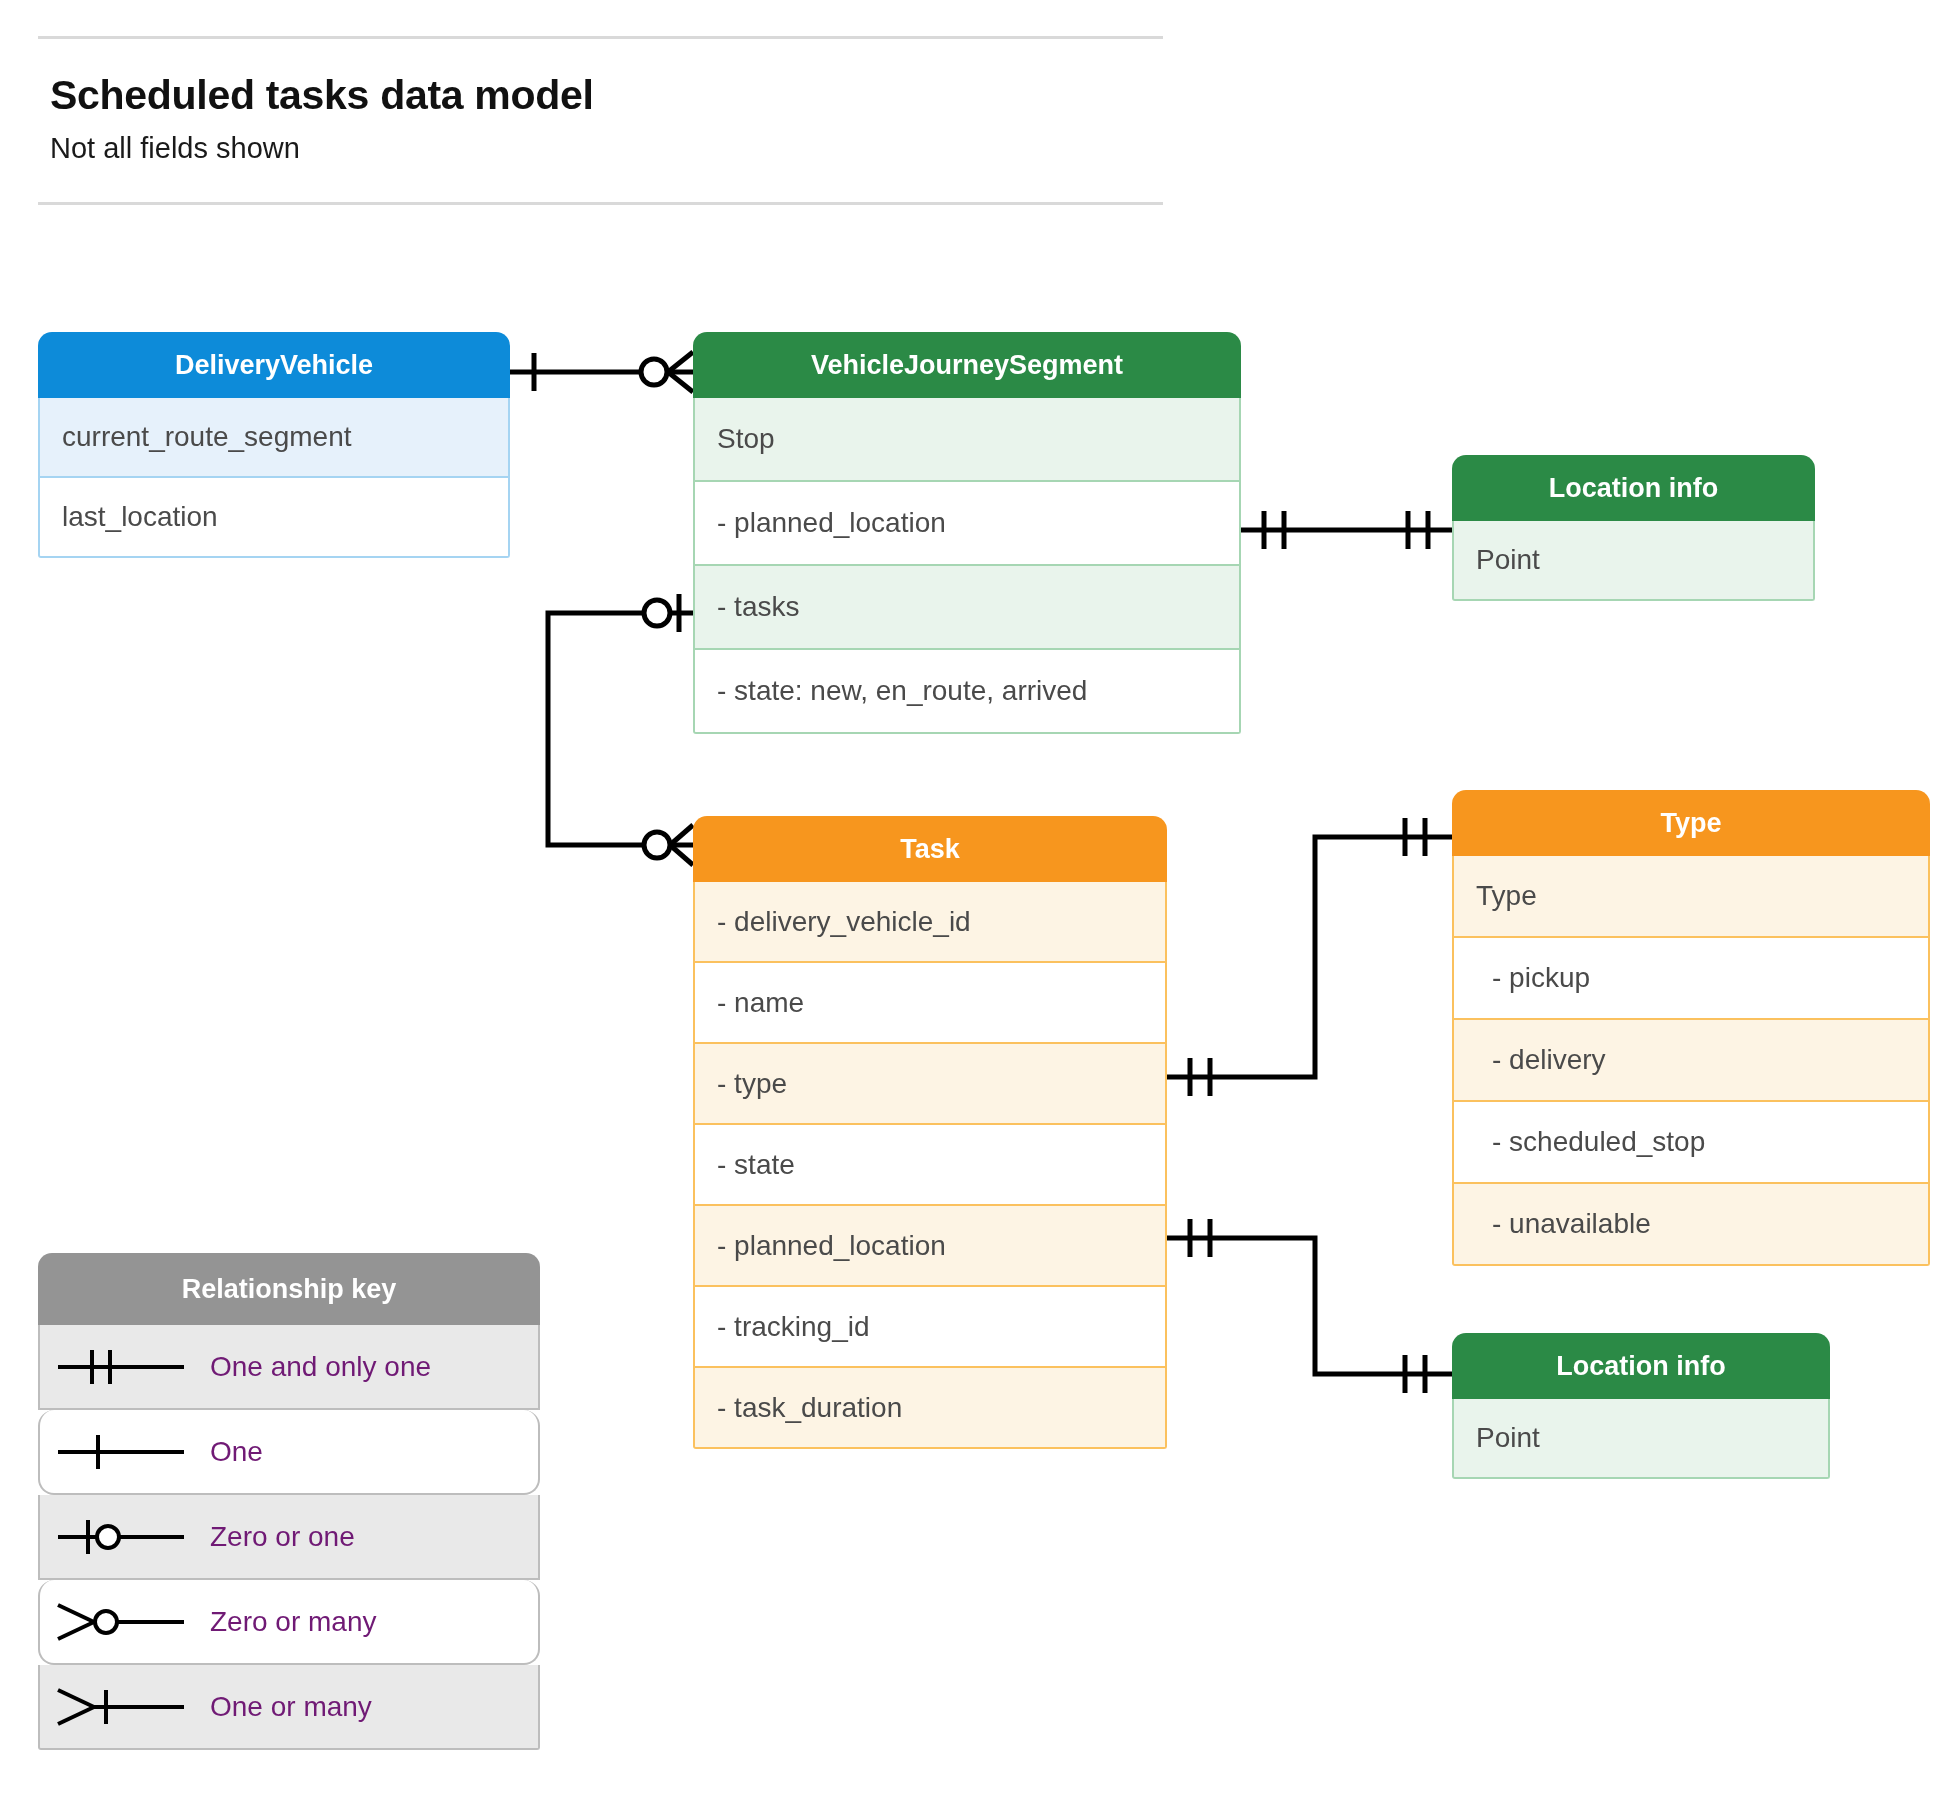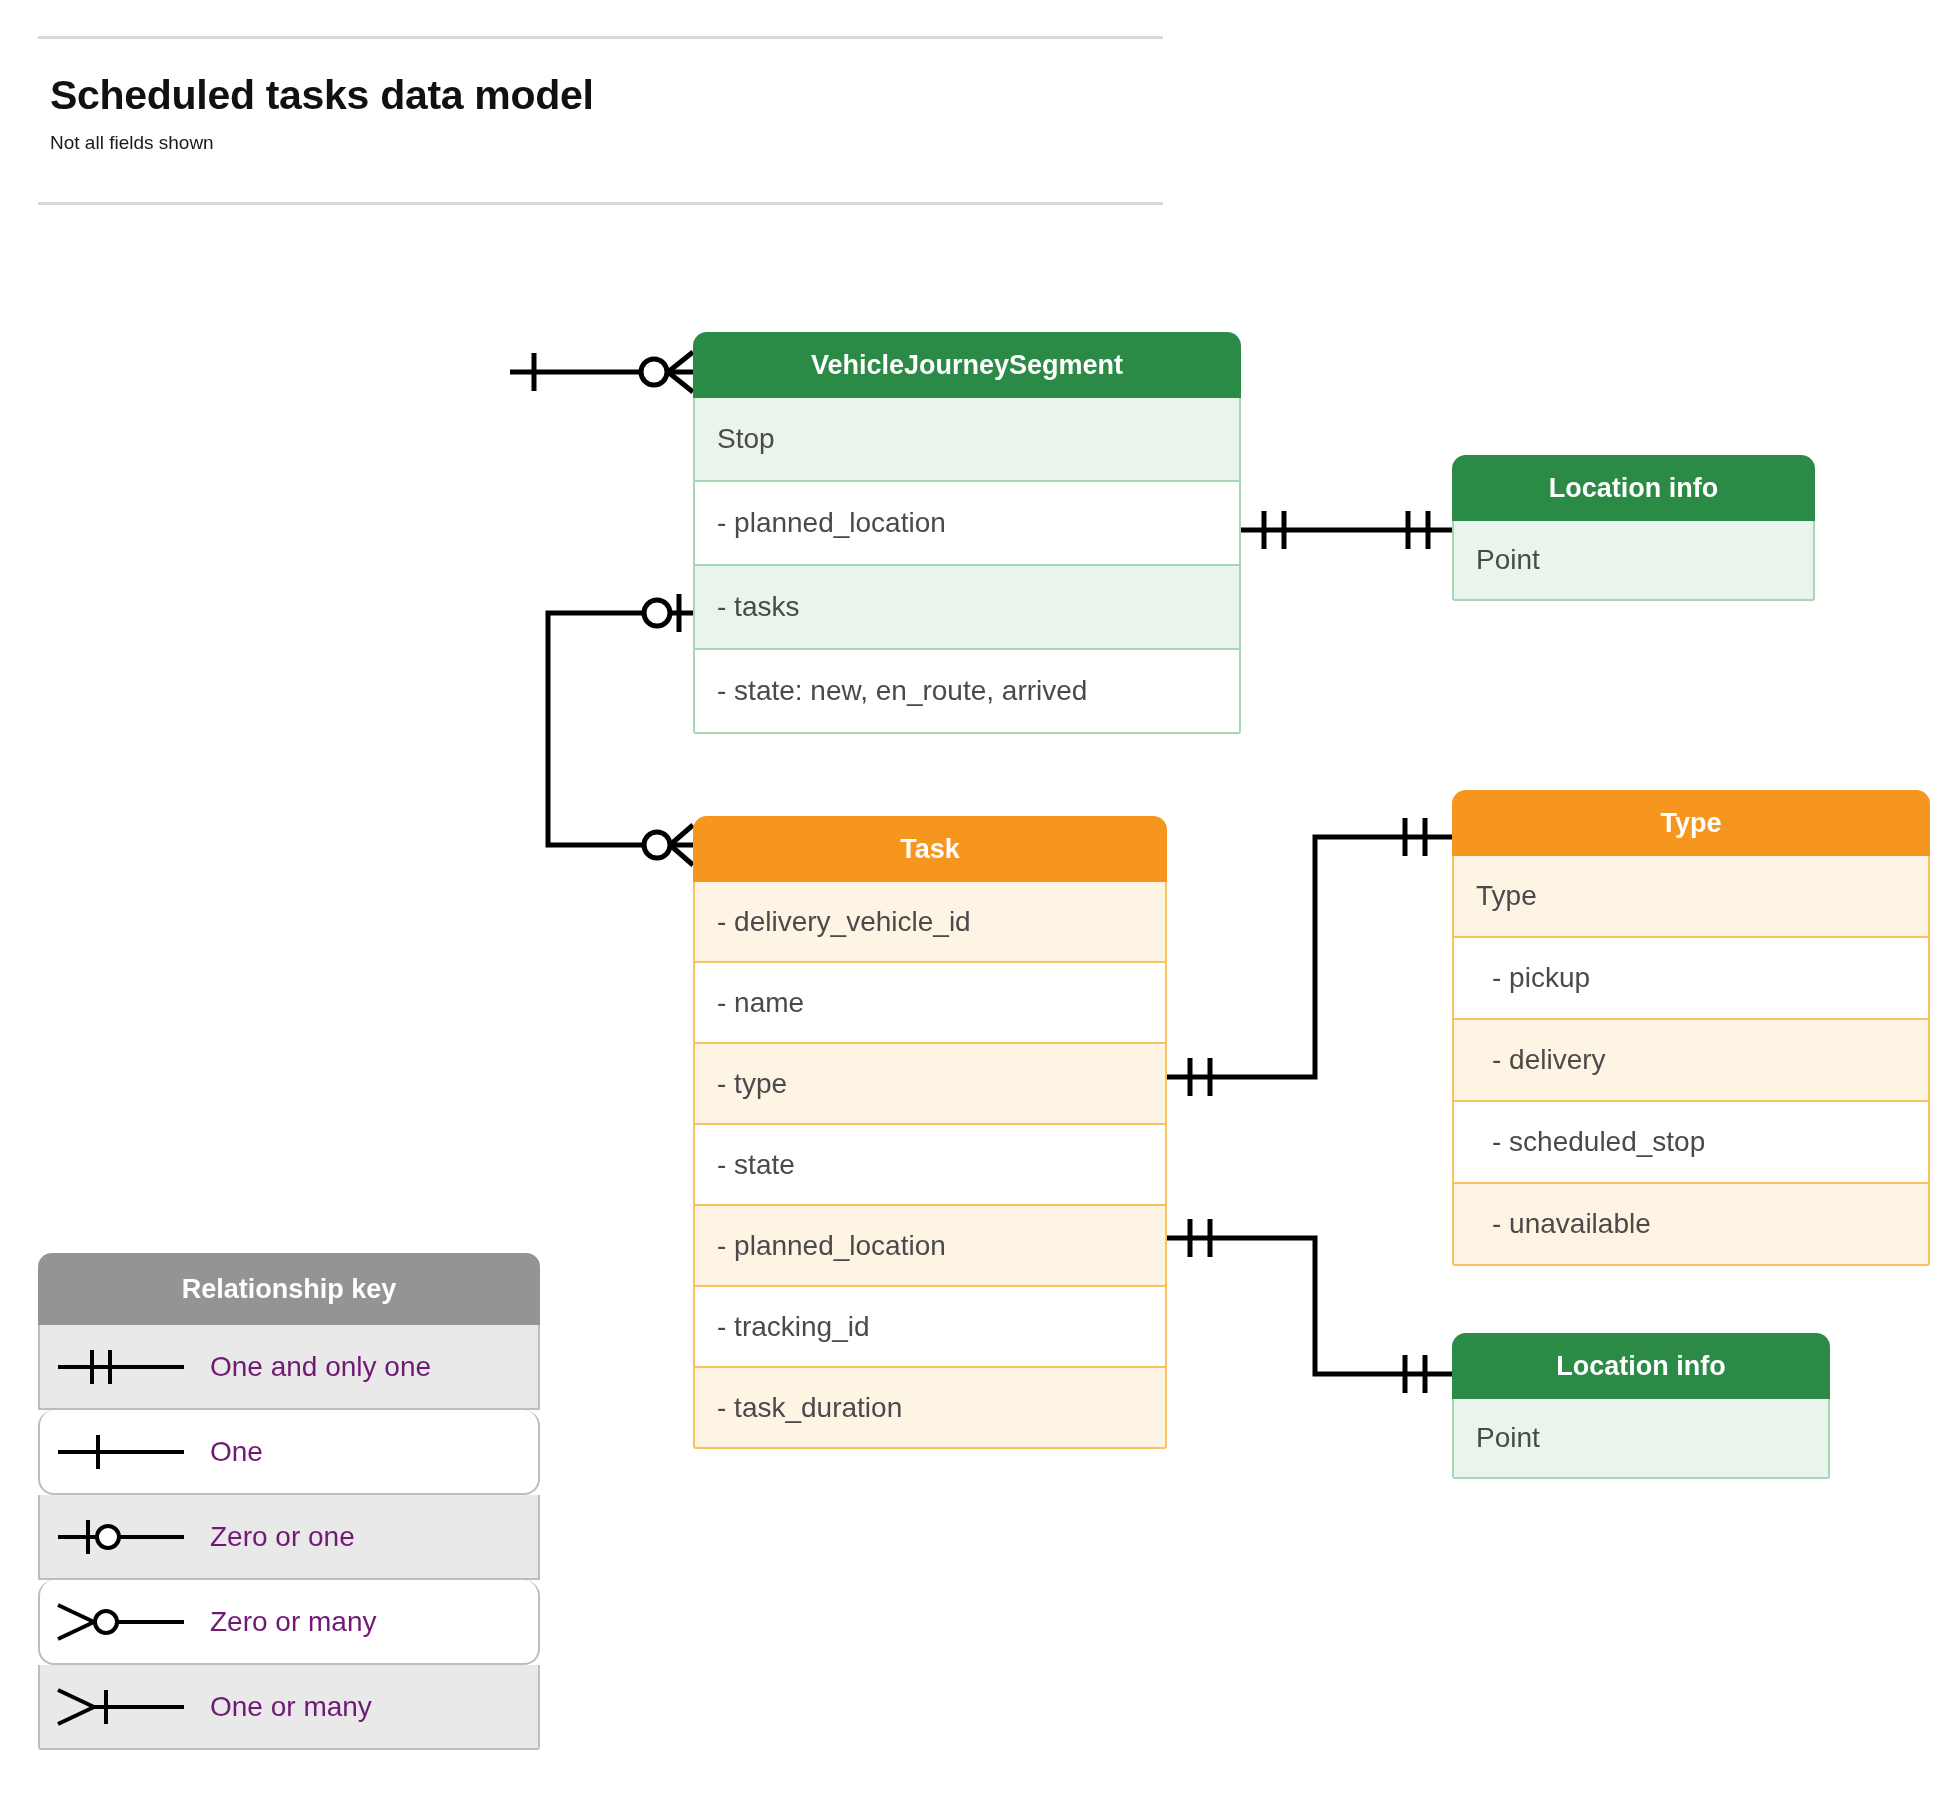--- a/index.html
+++ b/index.html
@@ -14,21 +14,21 @@
   
   .hdr-rule { position: absolute; left: 38px; width: 1125px; height: 3px; background: #d9d9d9; }
   .hdr-rule.top { top: 36px; }
   .hdr-rule.bot { top: 202px; }
   .page-title {
     position: absolute; left: 50px; top: 72px;
     font-size: 41px; font-weight: 700; color: #111111; letter-spacing: -0.3px;
   }
   .page-sub {
     position: absolute; left: 50px; top: 132px;
-    font-size: 19px; font-weight: 400; color: #1a1a1a;
+    font-size: 29px; font-weight: 400; color: #1a1a1a;
   }
 
   
   .entity { position: absolute; }
   .entity .ehdr {
     height: 66px; display: flex; align-items: center; justify-content: center;
     color: #ffffff; font-size: 27px; font-weight: 700;
     border-radius: 14px 14px 0 0;
   }
   .entity .erow {
@@ -136,20 +136,25 @@
       <line x1="1425" y1="818" x2="1425" y2="856"></line>
 
       <path d="M 1167 1238 L 1315 1238 L 1315 1374 L 1452 1374"></path>
       <line x1="1190" y1="1219" x2="1190" y2="1257"></line>
       <line x1="1210" y1="1219" x2="1210" y2="1257"></line>
       <line x1="1405" y1="1355" x2="1405" y2="1393"></line>
       <line x1="1425" y1="1355" x2="1425" y2="1393"></line>
     </g>
   </svg>
 
+  <div class="entity e-blue" id="box-deliveryvehicle">
+    <div class="ehdr">DeliveryVehicle</div>
+    <div class="erow alt">current_route_segment</div>
+    <div class="erow plain">last_location</div>
+  </div>
 
   <div class="entity e-green" id="box-vjs">
     <div class="ehdr">VehicleJourneySegment</div>
     <div class="erow alt">Stop</div>
     <div class="erow plain">-  planned_location</div>
     <div class="erow alt">- tasks</div>
     <div class="erow plain">- state: new, en_route, arrived</div>
   </div>
 
   <div class="entity e-green" id="box-loc-top">

